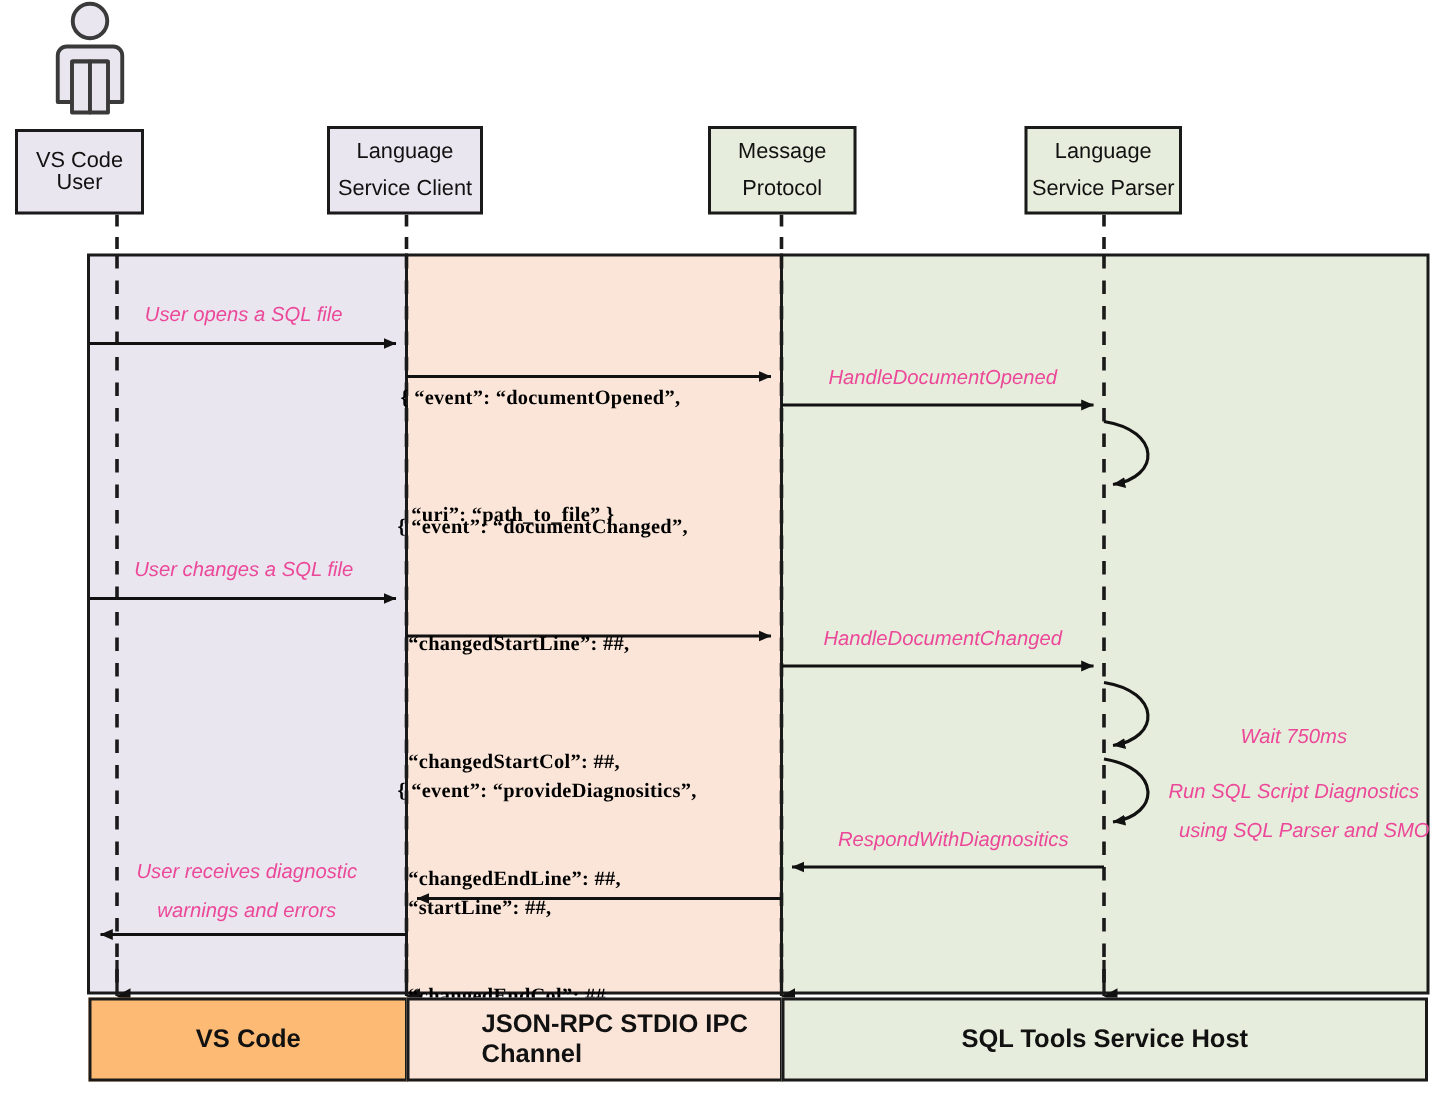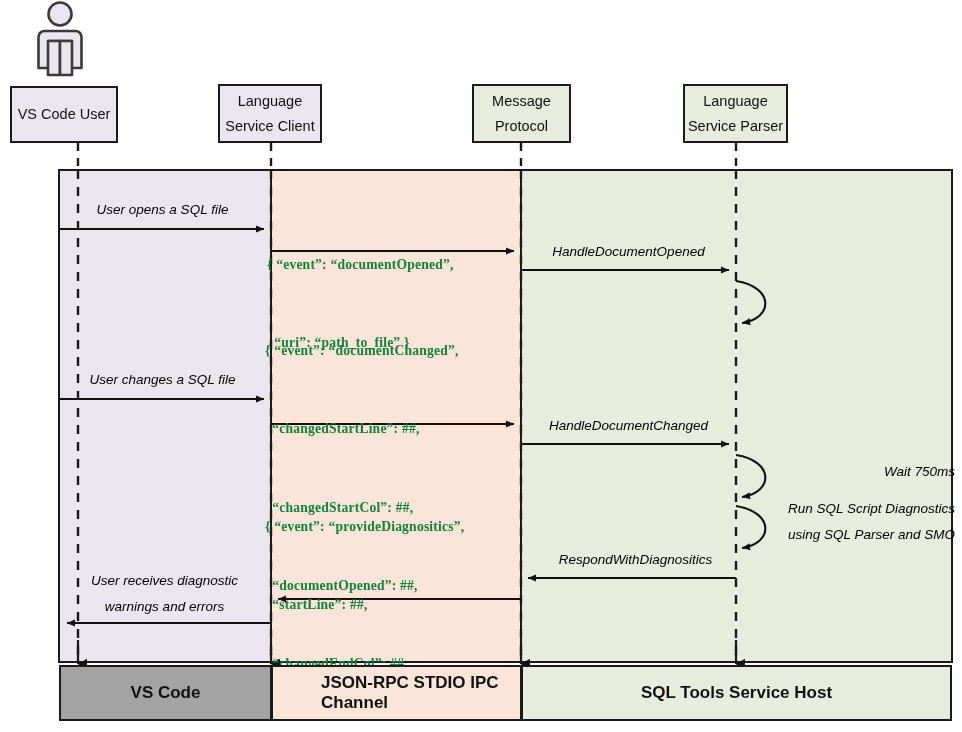--- a/index.html
+++ b/index.html
@@ -41,52 +41,52 @@
   .lifeline-box .ln + .ln { margin-top: 11px; }
   .box-vscode   { background: #e9e6ef; }
   .box-client   { background: #e9e6ef; }
   .box-protocol { background: #e7eddc; }
   .box-server   { background: #e7eddc; }
 
   .msg-label {
     position: absolute;
     font-style: italic;
     font-size: 13.5px;
-    color: #000000;
+    color: #ec4899;
     text-align: center;
     line-height: 1.75;
     white-space: nowrap;
   }
   .msg-label.multi { line-height: 1.95; }
 
   .json-block {
     position: absolute;
     font-family: "Liberation Serif", serif;
     font-weight: bold;
     font-size: 13.6px;
     letter-spacing: 0.2px;
-    color: #15803d;
+    color: #000000;
     line-height: 1.92;
     white-space: pre;
   }
   .json-block .jl { display: block; }
 
   .footer-cell {
     position: absolute;
     box-sizing: border-box;
     border: 2px solid #1a1a1a;
     display: flex;
     align-items: center;
     justify-content: center;
     font-weight: bold;
     font-size: 17px;
     color: #111111;
     font-stretch: condensed;
   }
-  .foot-vscode { background: #a3a3a3; }
+  .foot-vscode { background: #fdba74; }
   .foot-ipc    { background: #fae5d8; padding-left: 48px; }
   .foot-host   { background: #e7eddc; }
 </style>
 </head>
 <body>
 
 <div id="canvas">
 
   <svg id="svg-layer" viewBox="0 0 962 732" xmlns="http://www.w3.org/2000/svg">
     <defs>
@@ -147,21 +147,21 @@
       <line x1="271" y1="623" x2="67" y2="623" marker-end="url(#arrowEndL)"></line>
     </g>
 
     <g stroke="#111111" stroke-width="2.1" fill="none">
       <path d="M736,281 C 774,287 774,318 742,323" marker-end="url(#arrowEndL)"></path>
       <path d="M736,455 C 774,461 774,492 742,497" marker-end="url(#arrowEndL)"></path>
       <path d="M736,506 C 774,512 774,543 742,548" marker-end="url(#arrowEndL)"></path>
     </g>
   </svg>
 
-  <div class="lifeline-box box-vscode" style="left:10px; top:86px; width:108px; height:57px;">
+  <div class="lifeline-box box-vscode" style="left:10px; top:86px; width:86px; height:57px;">
     <span class="ln">VS Code User</span>
   </div>
 
   <div class="lifeline-box box-client" style="left:218px; top:84px; width:104px; height:59px;">
     <span class="ln">Language</span>
     <span class="ln">Service Client</span>
   </div>
 
   <div class="lifeline-box box-protocol" style="left:472px; top:84px; width:99px; height:59px;">
     <span class="ln">Message</span>
@@ -183,38 +183,38 @@
   </div>
 
   <div class="msg-label" style="left:521px; top:414px; width:215px;">HandleDocumentChanged</div>
 
   <div class="msg-label" style="left:521px; top:240px; width:215px;">HandleDocumentOpened</div>
 
   <div class="msg-label" style="left:528px; top:548px; width:215px;">RespondWithDiagnositics</div>
 
 
   <div class="msg-label multi" style="left:770px; top:459px; width:185px; text-align:left;">
-    <span style="display:block; text-align:right;">Wait 750ms</span>
-  </div>
-
-  <div class="msg-label multi" style="left:770px; top:496px; width:185px; text-align:right;">
+    <span style="display:block; text-align:center;margin-top:19px;">Wait 750ms</span>
+  </div>
+
+  <div class="msg-label multi" style="left:770px; top:515px; width:185px; text-align:center;">
     <span style="display:block;">Run SQL Script Diagnostics</span>
     <span style="display:block;margin-left:14px;">using SQL Parser and SMO</span>
   </div>
 
   <div class="json-block" style="left:267px; top:200px;">
     <span class="jl">{ “event”: “documentOpened”,</span>
     <span class="jl">  “uri”: “path_to_file” }</span>
   </div>
 
   <div class="json-block" style="left:265px; top:286px;">
     <span class="jl">{ “event”: “documentChanged”,</span>
     <span class="jl">  “changedStartLine”: ##,</span>
     <span class="jl">  “changedStartCol”: ##,</span>
-    <span class="jl">  “documentOpened”: ##,</span>
+    <span class="jl">  “changedEndLine”: ##,</span>
     <span class="jl">  “changedEndCol”: ##,</span>
     <span class="jl">  “changedText”: “changed txt” }</span>
   </div>
 
   <div class="json-block" style="left:265px; top:462px;">
     <span class="jl">{ “event”: “provideDiagnositics”,</span>
     <span class="jl">  “startLine”: ##,</span>
     <span class="jl">  “startCol”: ##,</span>
     
     

